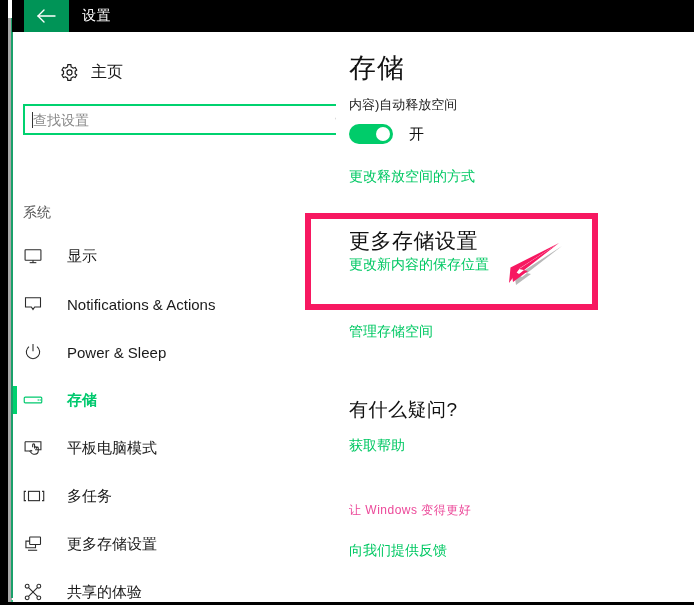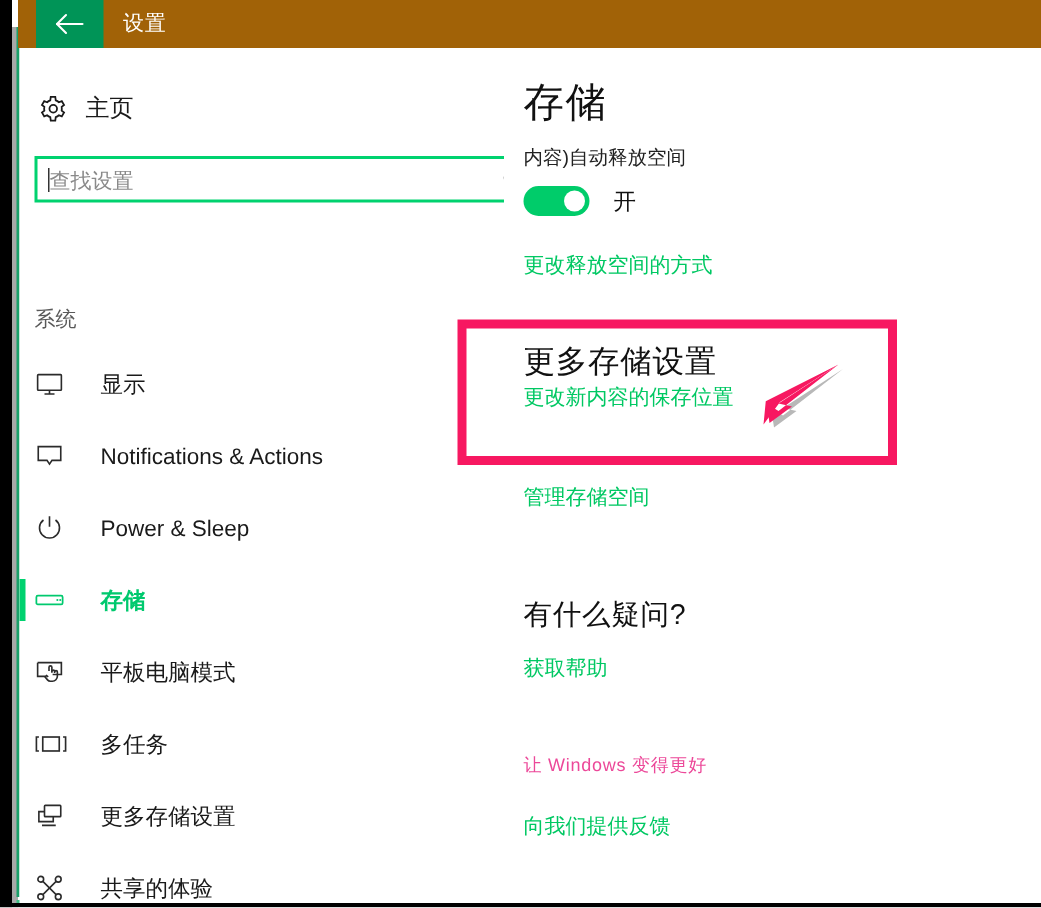--- a/index.html
+++ b/index.html
@@ -52,21 +52,21 @@
     left: 0; bottom: 0;
     width: 694px; height: 3px;
     background: #000000;
   }
 
   
   #titlebar {
     position: absolute;
     left: 12px; top: 0;
     width: 682px; height: 32px;
-    background: #a16207;
+    background: #000000;
   }
   #back-button {
     position: absolute;
     left: 12px; top: 0;
     width: 45px; height: 32px;
     background: #009457;
     display: flex;
     align-items: center;
     justify-content: center;
     cursor: pointer;
@@ -90,20 +90,21 @@
     width: 323px; height: 570px;
     background: #ffffff;
   }
   #home-row {
     position: absolute;
     left: 0; top: 23px;
     width: 300px; height: 34px;
     display: flex;
     align-items: center;
     cursor: pointer;
+    padding-left: 34px;
   }
   #home-icon {
     width: 44px;
     display: flex;
     align-items: center;
     justify-content: center;
     color: #1a1a1a;
   }
   #home-label {
     font-size: 16px;

